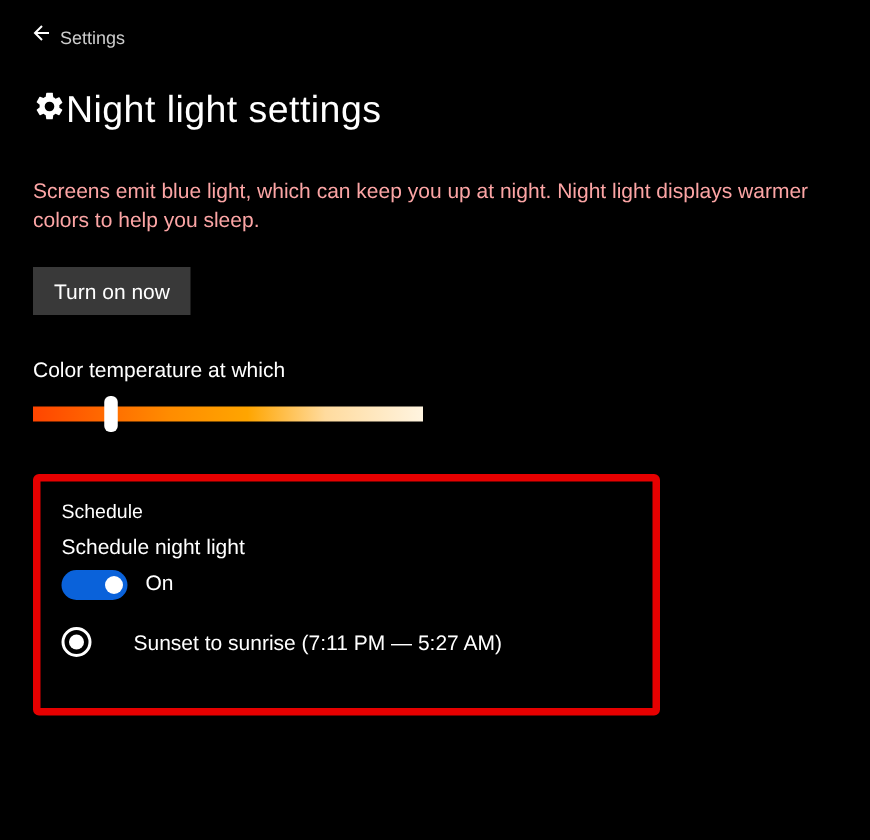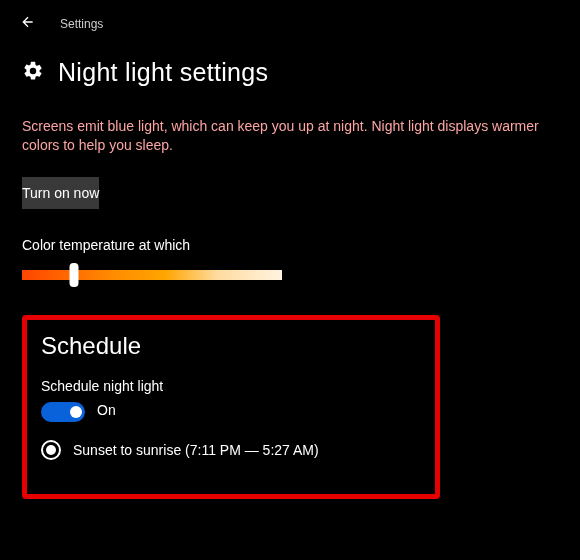--- a/index.html
+++ b/index.html
@@ -13,40 +13,38 @@
       color: #fff;
       width: 580px;
       height: 560px;
       overflow: hidden;
       -webkit-font-smoothing: antialiased;
     }
     .header {
       display: flex;
       align-items: center;
       padding: 12px 16px 0 16px;
-      gap: 20px;
     }
     .back-btn {
       color: #fff;
       font-size: 16px;
       cursor: pointer;
       padding: 2px 4px;
     }
     .app-title {
       font-size: 12px;
       font-weight: 400;
       color: #ccc;
     }
     .content {
       padding: 22px 22px 0 22px;
     }
     .title-row {
       display: flex;
       align-items: center;
-      gap: 14px;
       margin-bottom: 30px;
     }
     .gear-icon svg {
       width: 22px;
       height: 22px;
       fill: #fff;
     }
     .page-title {
       font-size: 25px;
       font-weight: 300;
@@ -59,21 +57,21 @@
       color: #fca5a5;
     }
     .status-text {
       font-size: 14px;
       margin-bottom: 12px;
     }
     .turn-on-btn {
       background: #393939;
       color: #fff;
       border: none;
-      padding: 8px 0;
+      padding: 8px 14px;
       font-size: 14px;
       cursor: pointer;
       font-family: inherit;
       margin-bottom: 28px;
     }
     .slider-label {
       font-size: 14px;
       margin-bottom: 10px;
     }
     .slider-wrap {
@@ -102,23 +100,23 @@
       border-radius: 4px;
       cursor: pointer;
     }
     .schedule-box {
       border: 5px solid #e60000;
       border-radius: 4px;
       padding: 12px 14px 18px 14px;
       width: 418px;
     }
     .schedule-title {
-      font-size: 24px;
+      font-size: 13px;
       font-weight: 400;
-      margin-bottom: 18px;
+      margin-bottom: 8px;
     }
     .schedule-label {
       font-size: 14px;
       margin-bottom: 8px;
     }
     .toggle-row {
       display: flex;
       align-items: flex-start;
       gap: 12px;
       margin-bottom: 18px;
@@ -140,21 +138,21 @@
       height: 12px;
       background: #fff;
       border-radius: 50%;
     }
     .toggle-text {
       font-size: 14px;
     }
     .radio-row {
       display: flex;
       align-items: center;
-      gap: 12px;
+      gap: 28px;
       margin-bottom: 16px;
       cursor: pointer;
     }
     .radio {
       width: 20px;
       height: 20px;
       border: 2px solid #fff;
       border-radius: 50%;
       position: relative;
       flex-shrink: 0;

